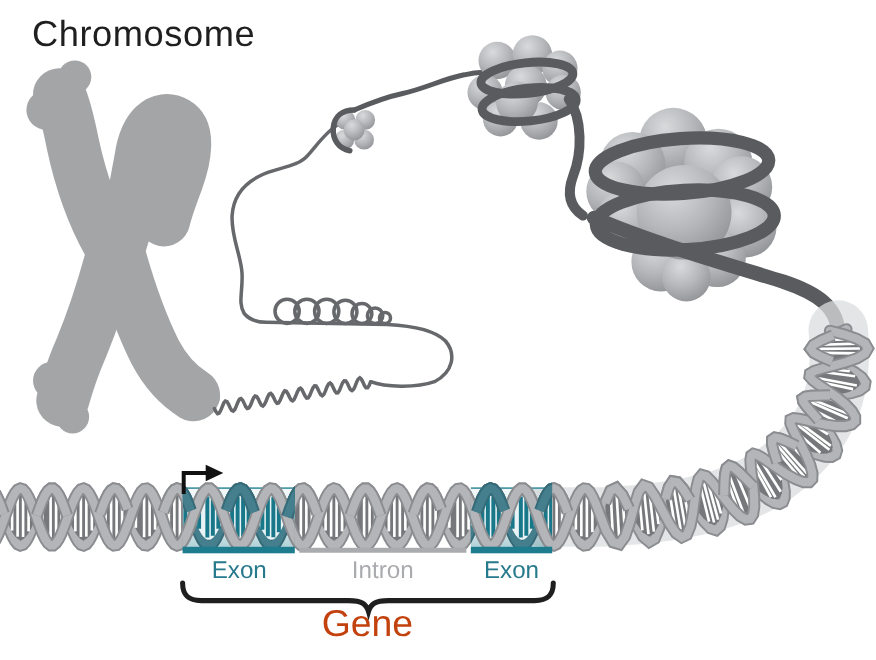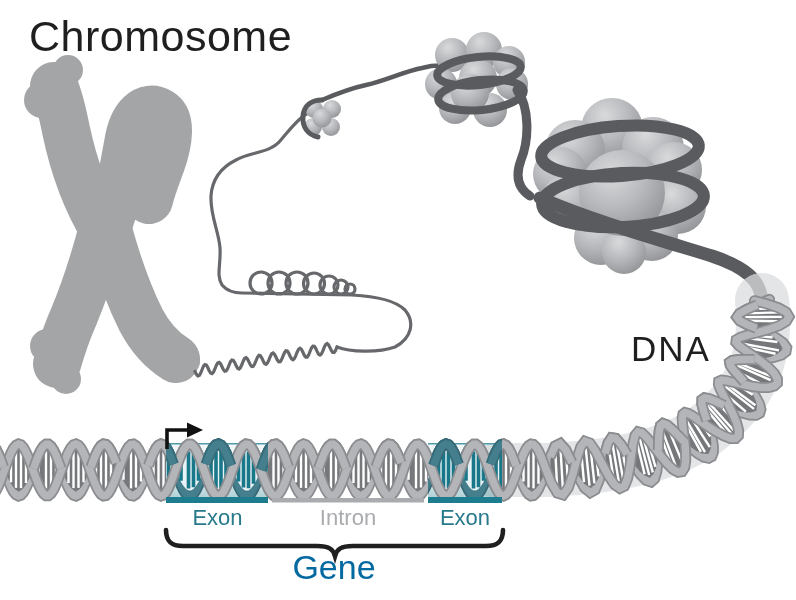--- a/index.html
+++ b/index.html
@@ -2,30 +2,30 @@
 <html><head>
 <meta charset="utf-8">
 <style>
   html,body{margin:0;padding:0;background:#ffffff;}
   .stage{
     position:relative;width:796px;height:600px;background:#ffffff;overflow:hidden;
     font-family:"Liberation Sans", sans-serif;
   }
   .stage svg{position:absolute;left:0;top:0;}
   .lbl{position:absolute;white-space:nowrap;color:#222;}
-  .lbl-big{font-size:43px;letter-spacing:0.5px;color:#1f1f1f;font-weight:400;}
+  .lbl-big{font-size:33px;letter-spacing:0.5px;color:#1f1f1f;font-weight:400;}
   .lbl-chromosome{left:29px;top:12px;}
   .lbl-nucleosome{left:549px;top:58px;}
   .lbl-dna{left:631px;top:329px;font-size:35px;letter-spacing:2px;}
   .lbl-exon1{left:167px;top:505px;width:101px;text-align:center;}
   .lbl-intron{left:298px;top:505px;width:100px;text-align:center;color:#a9abae;}
   .lbl-exon2{left:415px;top:505px;width:100px;text-align:center;}
   .lbl-region{font-size:22px;font-weight:400;}
   .teal{color:#27798C;}
-  .lbl-gene{left:264px;top:548px;width:140px;text-align:center;font-size:34px;color:#0369a1;}
+  .lbl-gene{left:264px;top:548px;width:140px;text-align:center;font-size:34px;color:#c2410c;}
 </style>
 </head>
 <body>
 
 <div class="stage">
 
   <svg id="art" width="796" height="600" viewBox="0 0 796 600">
     <defs>
       <radialGradient id="hist" cx="38%" cy="28%" r="80%">
         <stop offset="0%" stop-color="#D9DADC"></stop>
@@ -530,18 +530,17 @@
 
     <g>
       <path d="M167,449 L167,430 L189,430" fill="none" stroke="#111" stroke-width="3.6"></path>
       <polygon points="187,422.5 203,430 187,437.5" fill="#111"></polygon>
     </g>
 
     <path fill="none" stroke="#1F1F1F" stroke-width="4.6" stroke-linecap="round" d="M166,530 C166,541 171,546 183,546 L317,546 C329,546 333,549 335,556 C337,549 341,546 353,546 L486,546 C498,546 503,541 503,530"></path>
   </svg>
 
   <div class="lbl lbl-big lbl-chromosome">Chromosome</div>
-  <div class="lbl lbl-big lbl-dna">DNA</div>
   <div class="lbl lbl-region teal lbl-exon1">Exon</div>
   <div class="lbl lbl-region lbl-intron">Intron</div>
   <div class="lbl lbl-region teal lbl-exon2">Exon</div>
   <div class="lbl lbl-gene">Gene</div>
 </div>
 
 </body></html>

